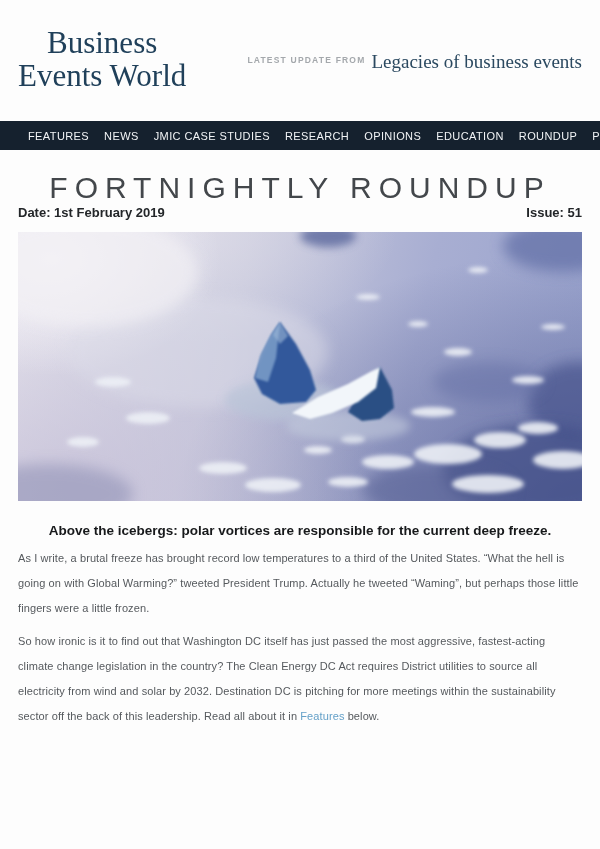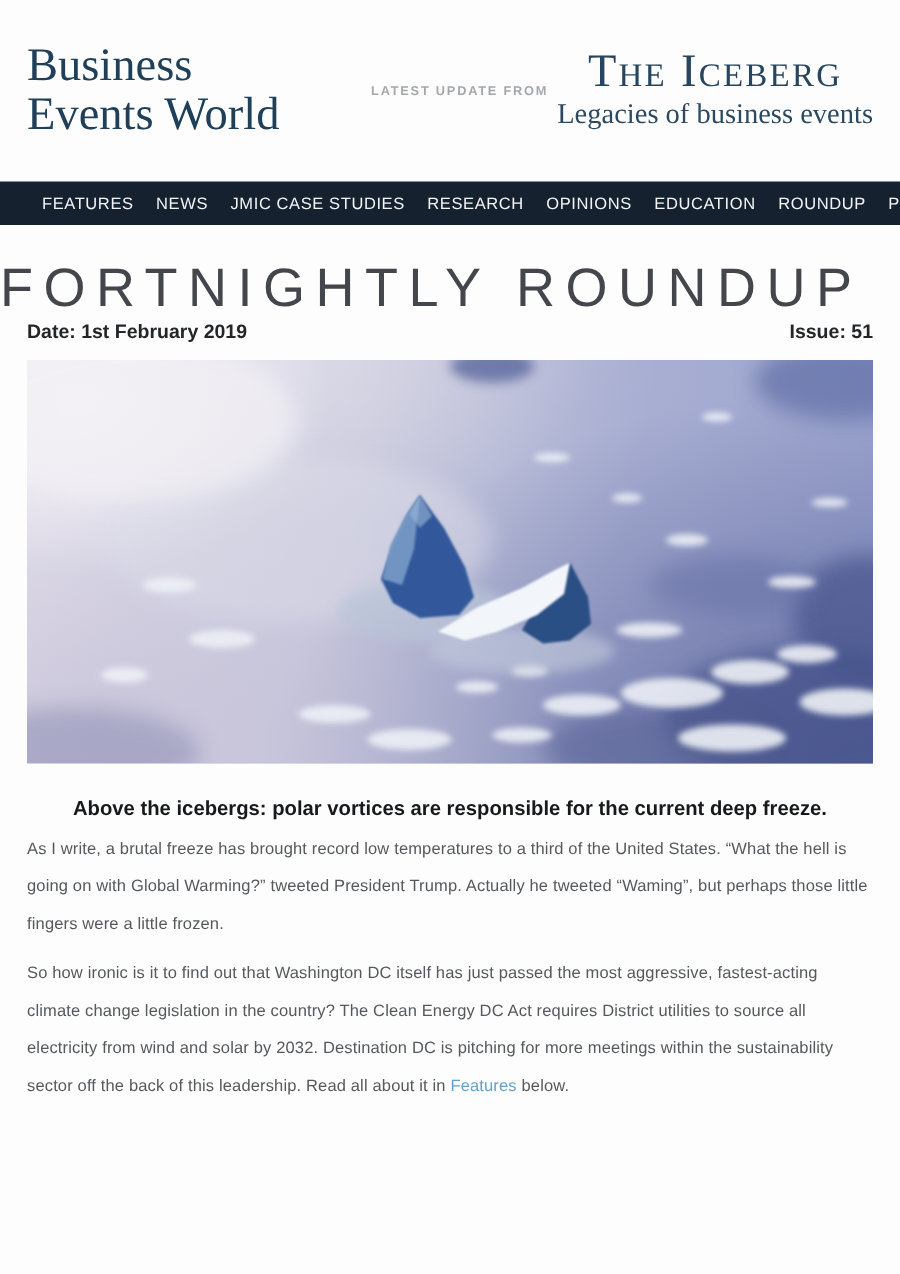--- a/index.html
+++ b/index.html
@@ -11,21 +11,21 @@
   }
   
   .header {
     display: flex; align-items: center;
     padding: 24px 18px 26px 18px; height: 121px;
     background: #fdfdfd;
   }
   .logo-left {
     font-family: "Liberation Serif", "DejaVu Serif", serif;
     font-size: 31px; line-height: 1.06; color: #20405a;
-    white-space: nowrap; cursor: pointer;
+    white-space: nowrap; cursor: pointer; text-align: center;
   }
   .header-middle {
     flex: 1; text-align: right;
     font-size: 8.5px; font-weight: bold; letter-spacing: 1.2px;
     color: #a4a8ac; padding: 0 6px;
   }
   .logo-right { text-align: center; color: #27455e; cursor: pointer; }
   .logo-right .brand-name {
     font-family: "Liberation Serif", "DejaVu Serif", serif;
     font-variant: small-caps; font-size: 31px; line-height: 1;
@@ -41,22 +41,22 @@
     display: flex; align-items: center;
     padding-left: 28px; gap: 15px;
   }
   .navbar a {
     color: #f2f4f6; text-decoration: none;
     font-size: 11px; letter-spacing: 0.4px; white-space: nowrap;
     cursor: pointer;
   }
   
   .page-title {
-    margin-top: 21px; 
-    font-size: 36px; font-weight: 200; letter-spacing: 7px;
+    margin-top: 21px; text-align: center;
+    font-size: 30px; font-weight: 200; letter-spacing: 7px;
     color: #43474b;
   }
   .meta-row {
     display: flex; justify-content: space-between;
     padding: 0 18px; 
     font-size: 13px; font-weight: 700; color: #232629;
   }
   
   .hero {
     position: relative; width: 564px; height: 269px;
@@ -85,21 +85,20 @@
 </head>
 <body>
 
 <div class="header">
   <div class="logo-left">
     <div>Business</div>
     <div>Events World</div>
   </div>
   <div class="header-middle">LATEST UPDATE FROM</div>
   <div class="logo-right">
-    <div class="brand-name">The Iceberg</div>
     <div class="brand-tagline">Legacies of business events</div>
   </div>
 </div>
 
 <div class="navbar">
   <a href="#">FEATURES</a>
   <a href="#">NEWS</a>
   <a href="#">JMIC CASE STUDIES</a>
   <a href="#">RESEARCH</a>
   <a href="#">OPINIONS</a>

